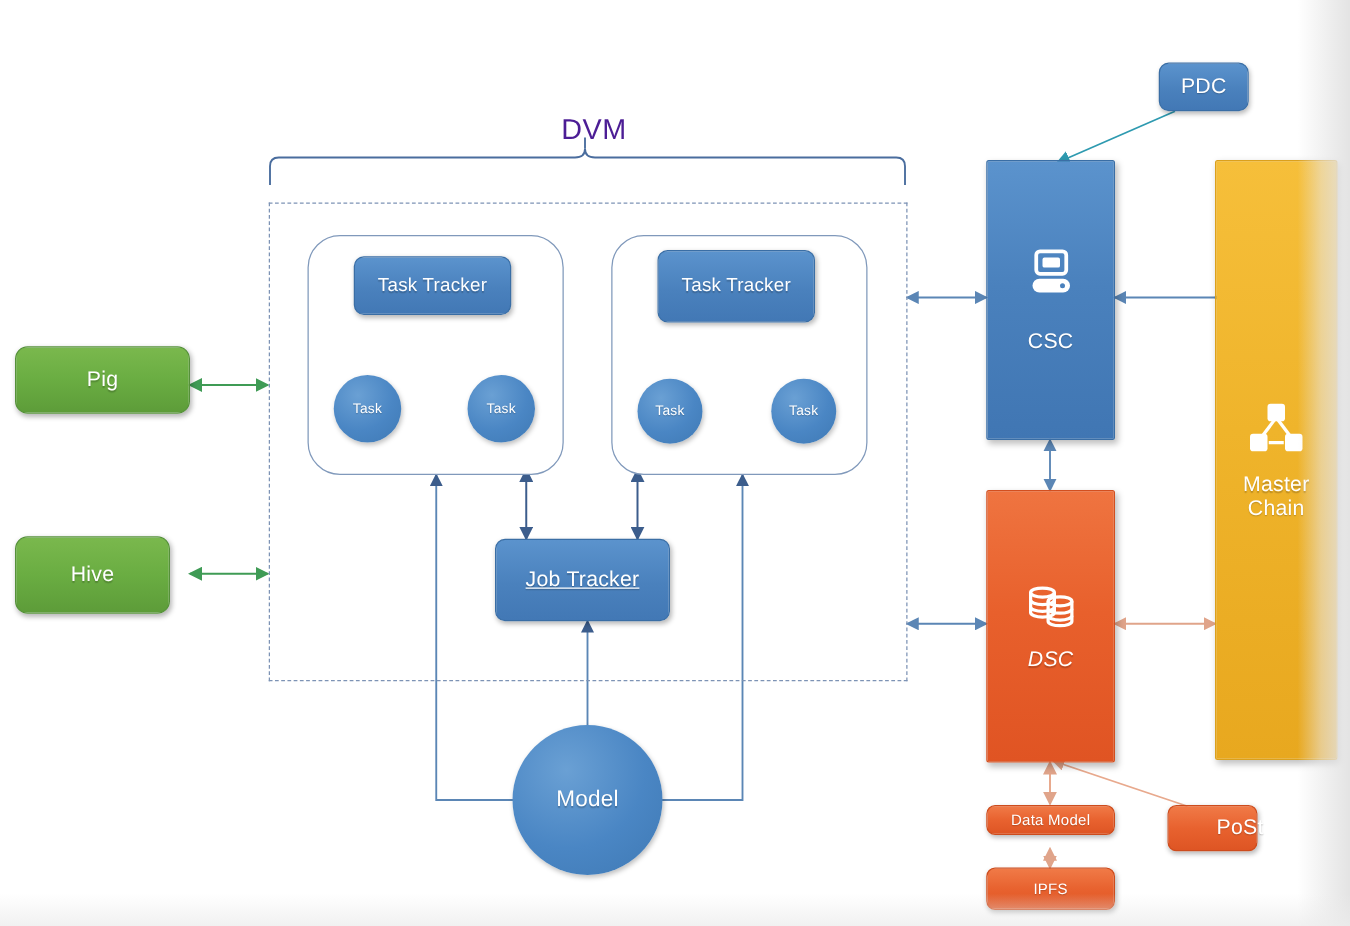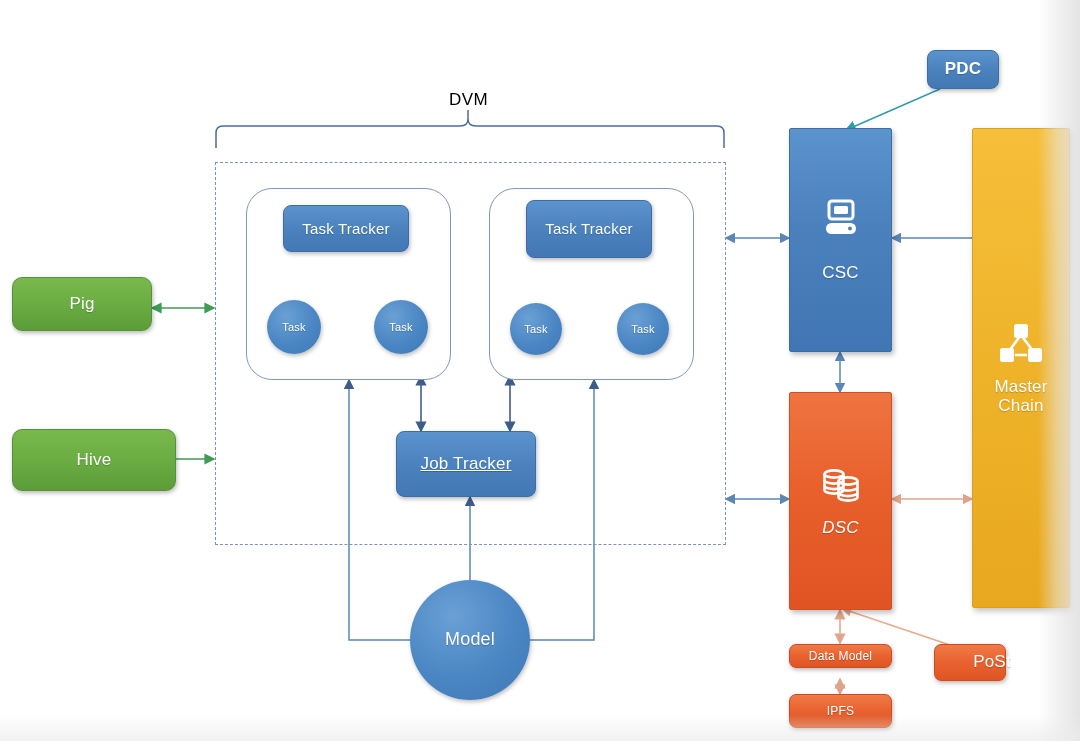--- a/index.html
+++ b/index.html
@@ -122,22 +122,22 @@
     position: absolute;
     left: 0;
     top: 0;
     width: 1080px;
     height: 741px;
     pointer-events: none;
   }
 
   .dvm-label {
     position: absolute;
-    color: #000000;
-    font-size: 17px;
+    color: #4c1d95;
+    font-size: 23px;
     letter-spacing: .4px;
   }
 
   .panel-icon {
     display: block;
     margin-bottom: 6px;
   }
   .panel-label {
     font-size: 17px;
     line-height: 1.12;
@@ -240,23 +240,23 @@
   <div class="node blue-box" style="left:526px; top:200px; width:126px; height:58px; font-size:15px;">Task Tracker</div>
 
   <div class="node blue-circle" style="left:510px; top:303px; width:52px; height:52px; font-size:11px;">Task</div>
   <div class="node blue-circle" style="left:617px; top:303px; width:52px; height:52px; font-size:11px;">Task</div>
 
   <div class="node blue-box" style="left:396px; top:431px; width:140px; height:66px; font-size:17px;text-decoration:underline;">Job Tracker</div>
 
   <div class="node blue-circle" style="left:410px; top:580px; width:120px; height:120px; font-size:18px;">Model</div>
 
   <div class="node green-box" style="left:12px; top:277px; width:140px; height:54px; font-size:17px;">Pig</div>
-  <div class="node green-box" style="left:12px; top:429px; width:164px; height:62px; font-size:17px;">Hive</div>
-
-  <div class="node blue-box" style="left:927px; top:50px; width:72px; height:39px; font-size:17px;font-weight:bold;">PDC</div>
+  <div class="node green-box" style="left:12px; top:429px; width:124px; height:62px; font-size:17px;">Hive</div>
+
+  <div class="node blue-box" style="left:927px; top:50px; width:72px; height:39px; font-size:17px;">PDC</div>
 
   <div class="node blue-panel" style="left:789px; top:128px; width:103px; height:224px;gap:12px;">
     <span class="panel-icon">
       <svg width="40" height="42" viewBox="0 0 40 42" aria-hidden="true">
         <rect x="8" y="3" width="24" height="18" rx="3" fill="none" stroke="#ffffff" stroke-width="3"></rect>
         <rect x="13" y="8" width="14" height="8" rx="1.5" fill="#ffffff"></rect>
         <rect x="5" y="25" width="30" height="11" rx="5.5" fill="#ffffff"></rect>
         <circle cx="29" cy="30.5" r="2" fill="#4a81bd"></circle>
       </svg>
     </span>

